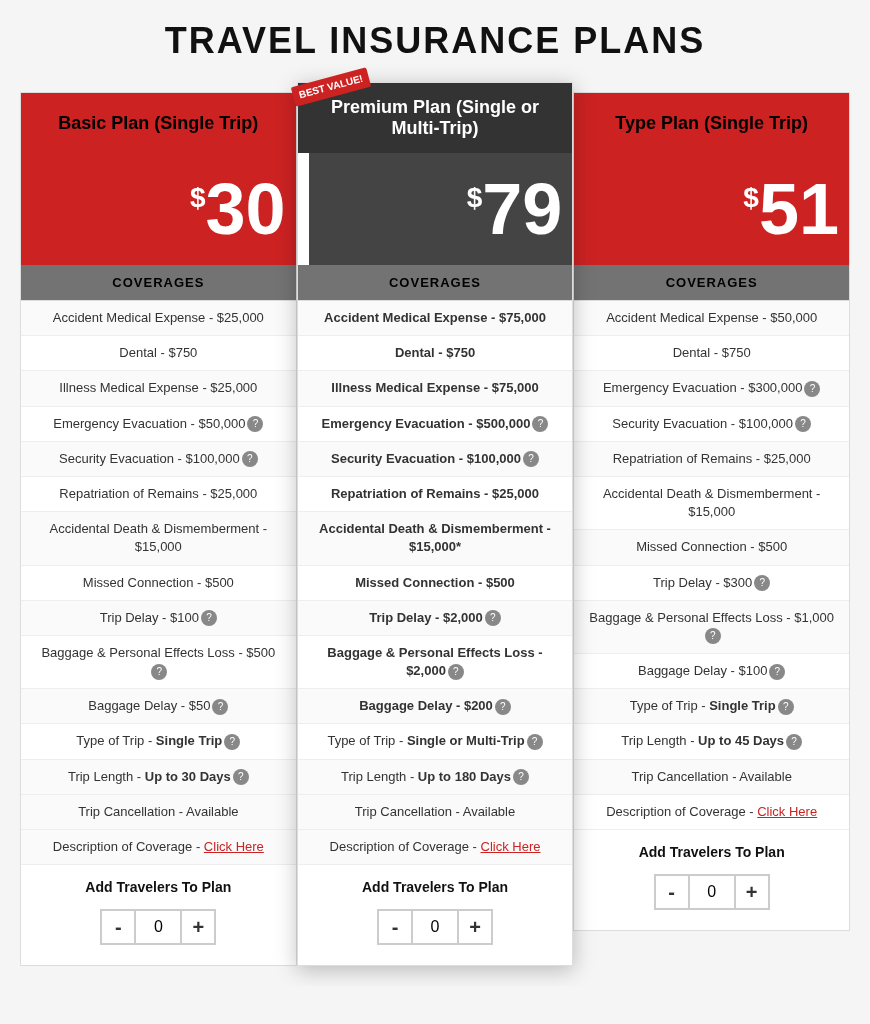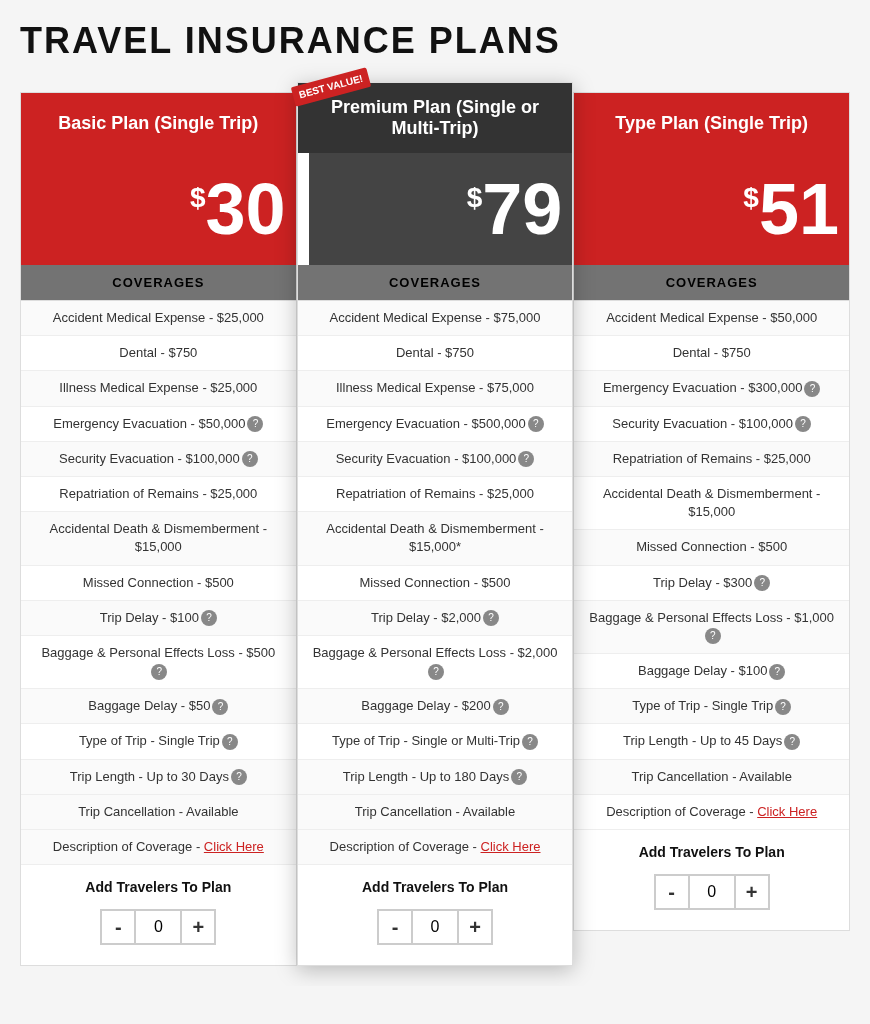--- a/index.html
+++ b/index.html
@@ -4,21 +4,21 @@
   <style>
     * { box-sizing: border-box; margin: 0; padding: 0; }
     body {
       font-family: Arial, sans-serif;
       background: #f5f5f5;
       padding: 20px;
       max-width: 870px;
       margin: 0 auto;
     }
     .page-title {
-      text-align: left;
+      text-align: center;
       font-size: 36px;
       font-weight: 900;
       letter-spacing: 2px;
       text-transform: uppercase;
       margin-bottom: 30px;
       color: #111;
     }
     .plans-container {
       display: flex;
       align-items: flex-start;
@@ -33,21 +33,21 @@
       flex-direction: column;
     }
     .plan-card.premium {
       z-index: 10;
       box-shadow: 0 4px 20px rgba(0,0,0,0.25);
       margin-top: -10px;
       margin-bottom: -10px;
     }
     .plan-header {
       background: #cc2222;
-      color: #ffffff;
+      color: #000000;
       text-align: center;
       padding: 14px 10px;
       font-size: 18px;
       font-weight: bold;
       min-height: 60px;
       display: flex;
       align-items: center;
       justify-content: center;
     }
     .plan-card.premium .plan-header {
@@ -105,21 +105,21 @@
       padding: 8px 12px;
       font-size: 13px;
       border-bottom: 1px solid #eee;
       color: #333;
       line-height: 1.4;
     }
     .coverage-item:nth-child(even) {
       background: #fafafa;
     }
     .coverage-item strong {
-      font-weight: normal;
+      font-weight: bold;
     }
     .coverage-item .info-icon {
       display: inline-block;
       width: 16px;
       height: 16px;
       background: #888;
       color: #fff;
       border-radius: 50%;
       font-size: 10px;
       line-height: 16px;

